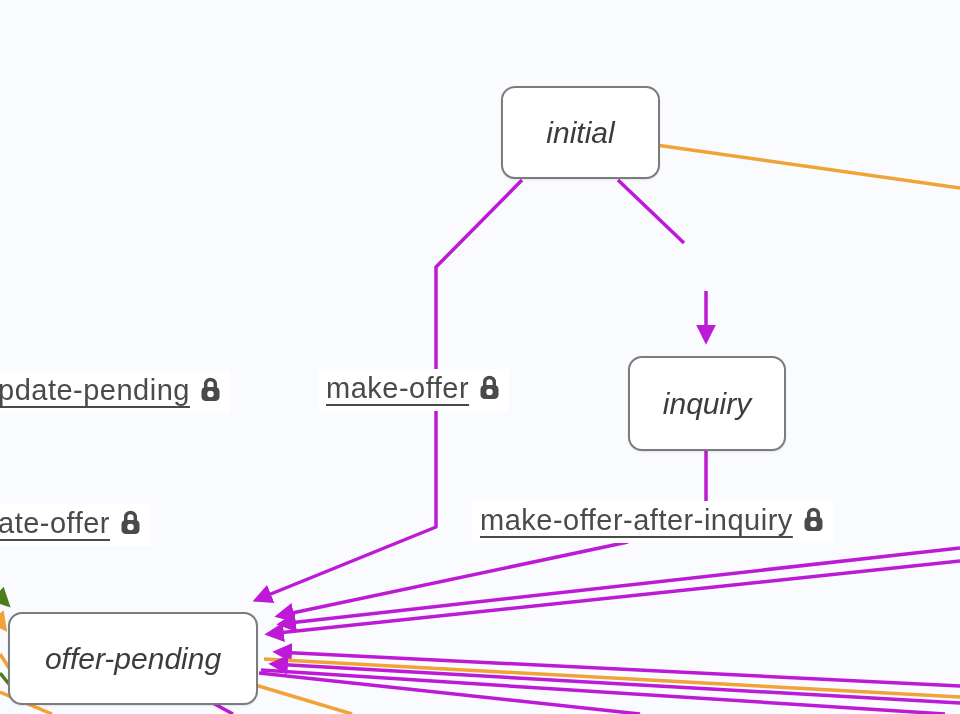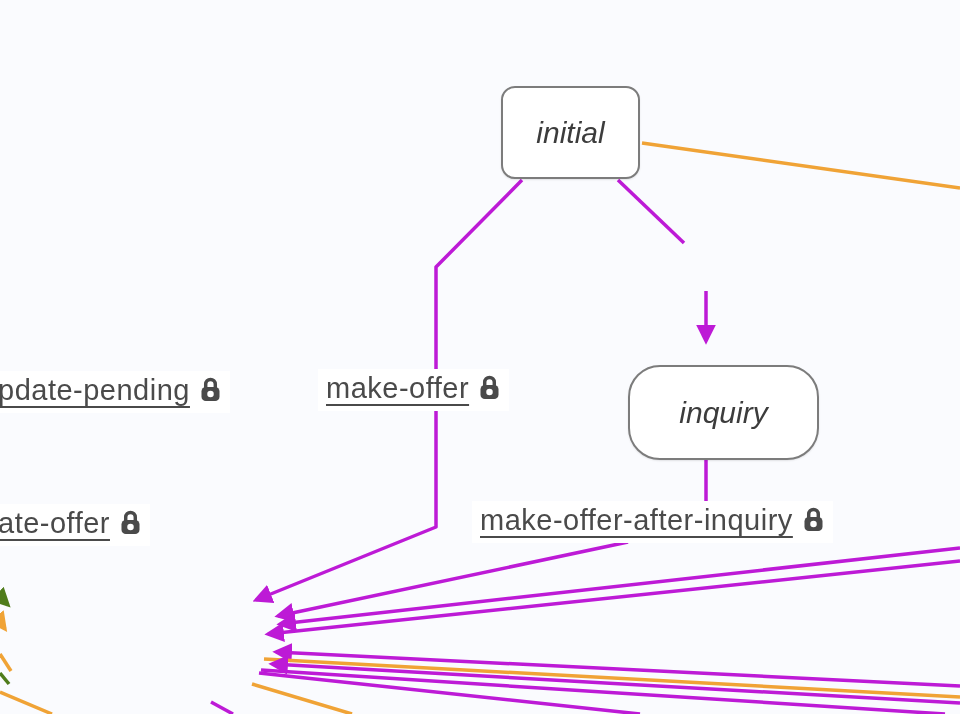--- a/index.html
+++ b/index.html
@@ -21,22 +21,22 @@
   .node{
     position:absolute;z-index:3;
     background:#ffffff;
     border:2.5px solid var(--node-border,#7c7c7c);
     border-radius:14px;
     display:flex;align-items:center;justify-content:center;
     font-style:italic;font-size:30px;color:var(--node-text,#3c3c3c);
     box-shadow:0 1px 2px rgba(0,0,0,0.10);
     box-sizing:border-box;
   }
-  #node-initial{left:501px;top:86px;width:139px;height:93px;}
-  #node-inquiry{left:628px;top:365px;width:191px;height:95px;border-radius:32px;}
+  #node-initial{left:501px;top:86px;width:159px;height:93px;}
+  #node-inquiry{left:628px;top:356px;width:158px;height:95px;}
   #node-offer-pending{left:8px;top:612px;width:250px;height:93px;font-size:30px;}
 
   .edge-label{
     position:absolute;z-index:2;
     background:var(--label-bg,#ffffff);
     display:flex;align-items:center;gap:9px;
     padding:3px 8px 6px 8px;
     font-size:29px;letter-spacing:0.5px;
     color:var(--label-text,#4a4a4a);
     white-space:nowrap;
@@ -143,14 +143,17 @@
       <circle cx="12" cy="18.7" r="3.4"></circle>
     </svg>
   </div>
 
   <div class="node" id="node-initial">
     <span>initial</span>
   </div>
   <div class="node" id="node-inquiry">
     <span>inquiry</span>
   </div>
+  <div class="node" id="node-offer-pending">
+    <span>offer-pending</span>
+  </div>
 
 </div>
 
 </body></html>

